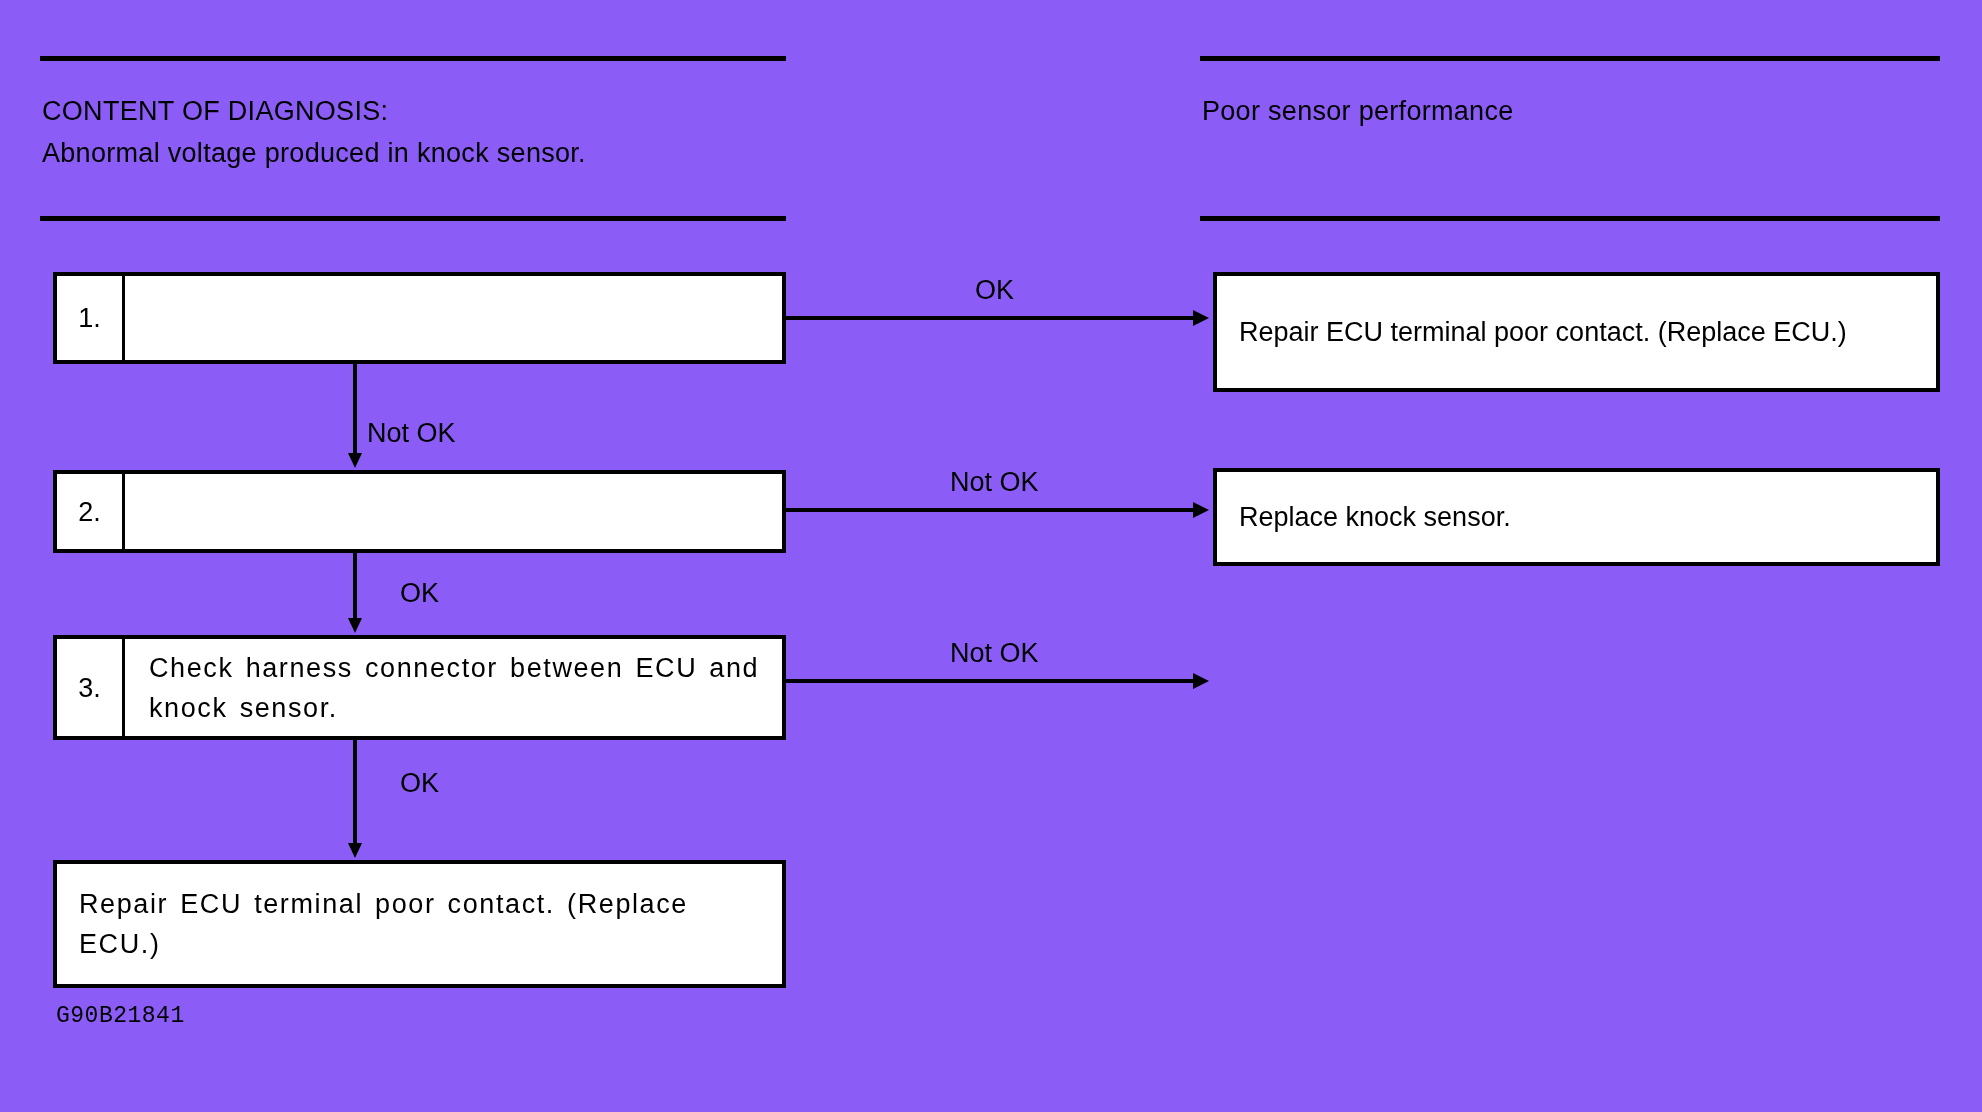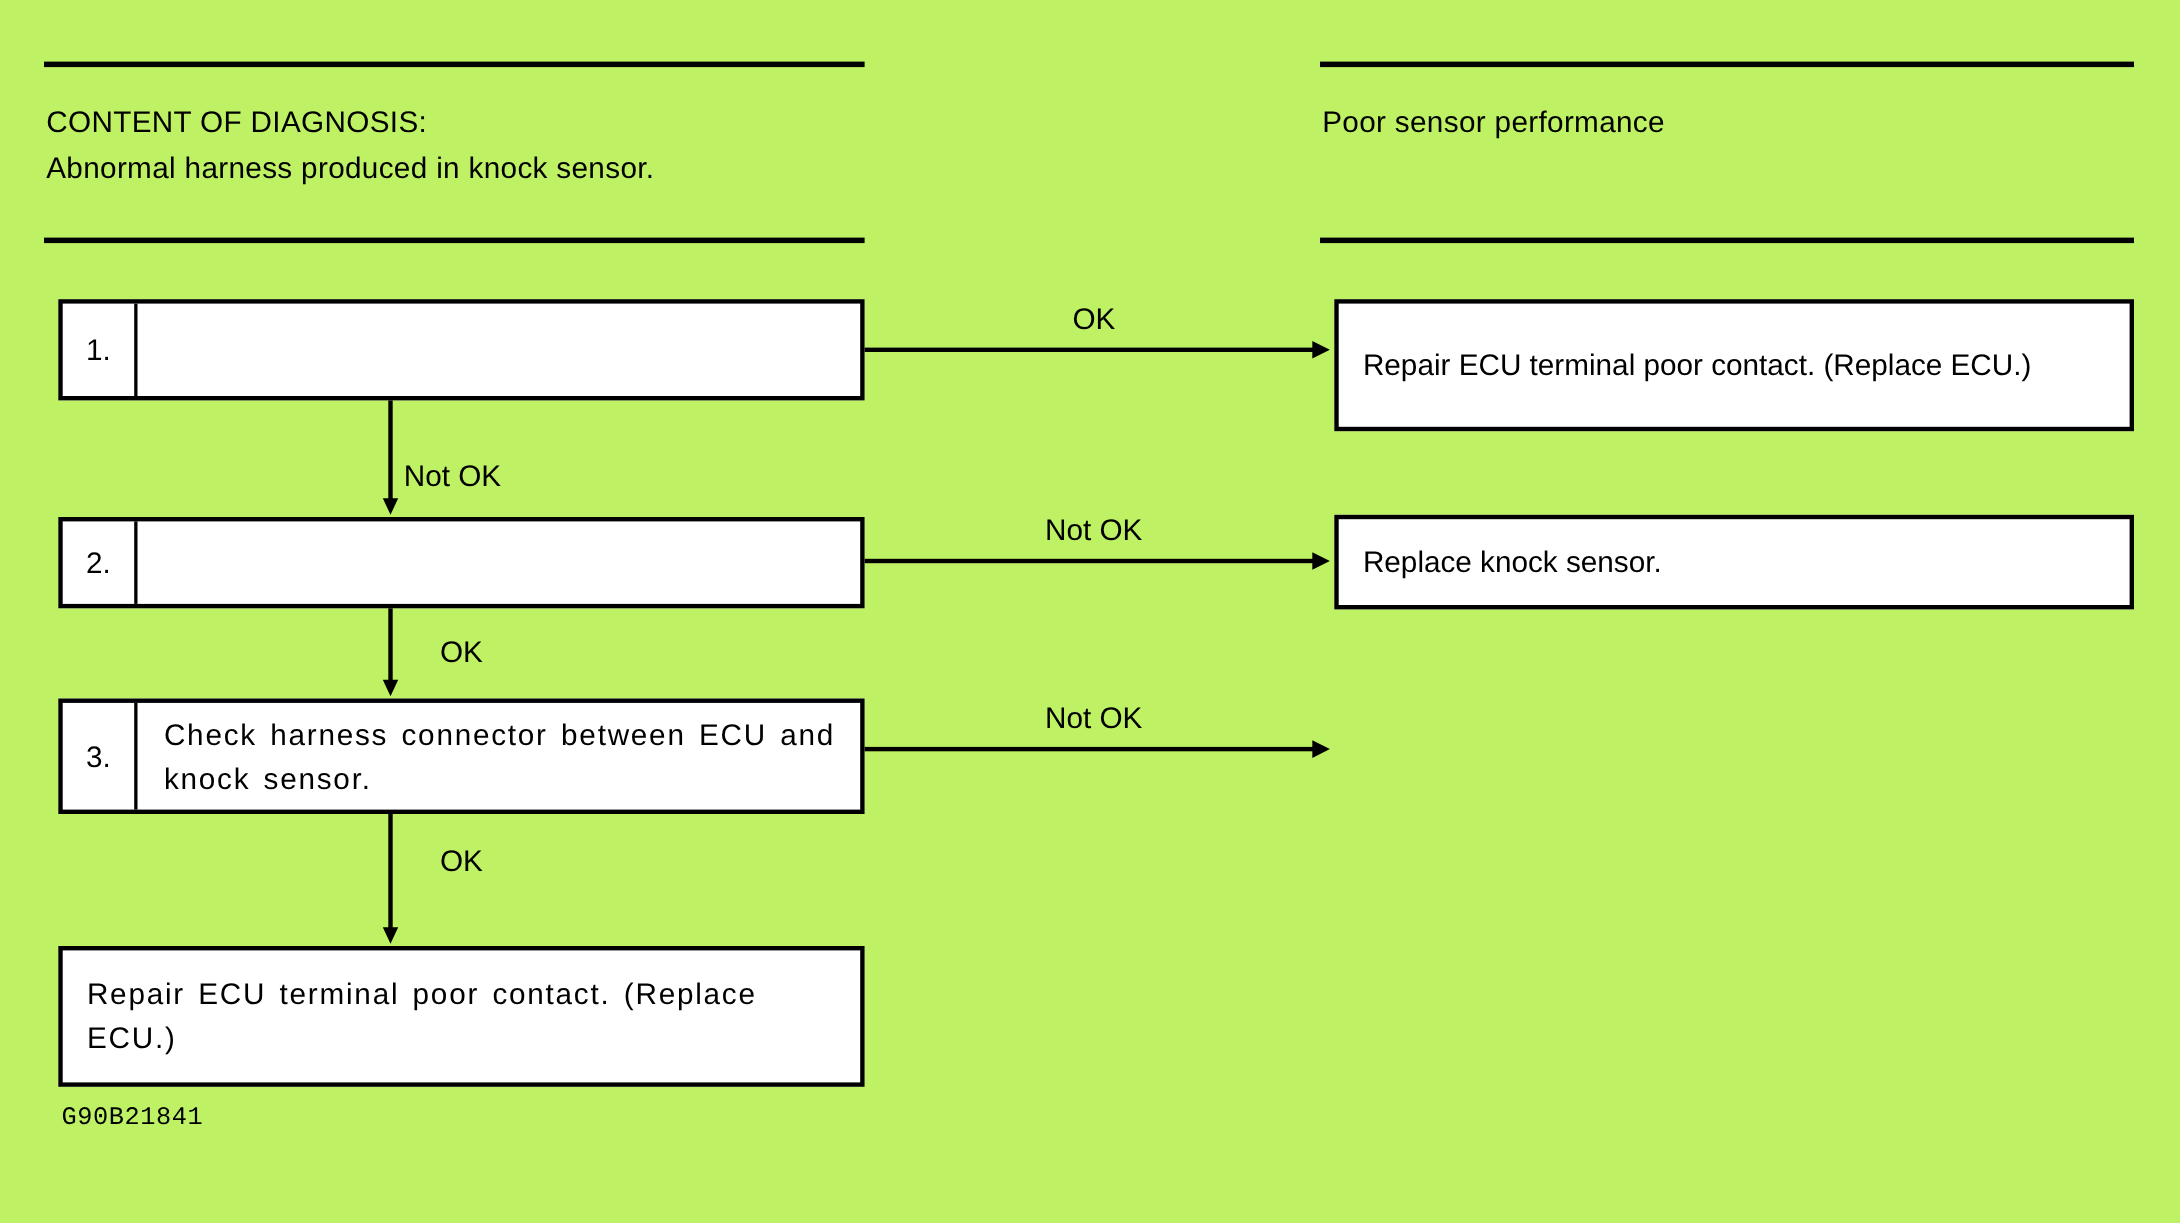--- a/index.html
+++ b/index.html
@@ -2,21 +2,21 @@
 <html><head>
 <meta charset="utf-8">
 <style>
   html,body{margin:0;padding:0;background:#ffffff;}
   body{
     width:1982px;height:1112px;
     font-family:"Liberation Sans", sans-serif;
     color:#000;
     -webkit-font-smoothing:none;
   }
-  #canvas{position:relative;width:1982px;height:1112px;overflow:hidden;background:#bef264;}
+  #canvas{position:relative;width:1982px;height:1112px;overflow:hidden;background:#8b5cf6;}
 
   
   .rule{position:absolute;background:#000;height:5px;}
 
   
   .hdr{position:absolute;font-size:27px;line-height:42px;letter-spacing:0.3px;white-space:nowrap;}
   .hdr .l1{display:block;}
   .hdr .l2{display:block;}
 
   
@@ -51,21 +51,21 @@
 
 <div id="canvas">
 
   <div class="rule" style="left:40px;top:56px;width:746px;"></div>
   <div class="rule" style="left:40px;top:216px;width:746px;"></div>
   <div class="rule" style="left:1200px;top:56px;width:740px;"></div>
   <div class="rule" style="left:1200px;top:216px;width:740px;"></div>
 
   <div class="hdr" style="left:42px;top:90px;">
     <span class="l1">CONTENT OF DIAGNOSIS:</span>
-    <span class="l2">Abnormal harness produced in knock sensor.</span>
+    <span class="l2">Abnormal voltage produced in knock sensor.</span>
   </div>
   <div class="hdr" style="left:1202px;top:90px;">
     <span class="l2">Poor sensor performance</span>
   </div>
 
   <div class="box step" style="left:53px;top:272px;width:733px;height:92px;">
     <div class="numcell">
       <span>1.</span>
     </div>
   </div>
@@ -85,21 +85,21 @@
   <div class="box step" style="left:53px;top:470px;width:733px;height:83px;">
     <div class="numcell">
       <span>2.</span>
     </div>
   </div>
 
   <div class="hline" style="left:786px;top:508px;width:413px;"></div>
   <div class="arrow-right" style="left:1193px;top:502px;"></div>
   <div class="elabel" style="left:950px;top:467px;">Not OK</div>
 
-  <div class="box result" style="left:1213px;top:468px;width:727px;height:86px;">
+  <div class="box result" style="left:1213px;top:468px;width:727px;height:98px;">
     <div class="boxtxt">Replace knock sensor.</div>
   </div>
 
   <div class="vline" style="left:353px;top:553px;height:68px;"></div>
   <div class="arrow-down" style="left:348px;top:618px;"></div>
   <div class="elabel" style="left:400px;top:578px;">OK</div>
 
   <div class="box step" style="left:53px;top:635px;width:733px;height:105px;">
     <div class="numcell">
       <span>3.</span>

